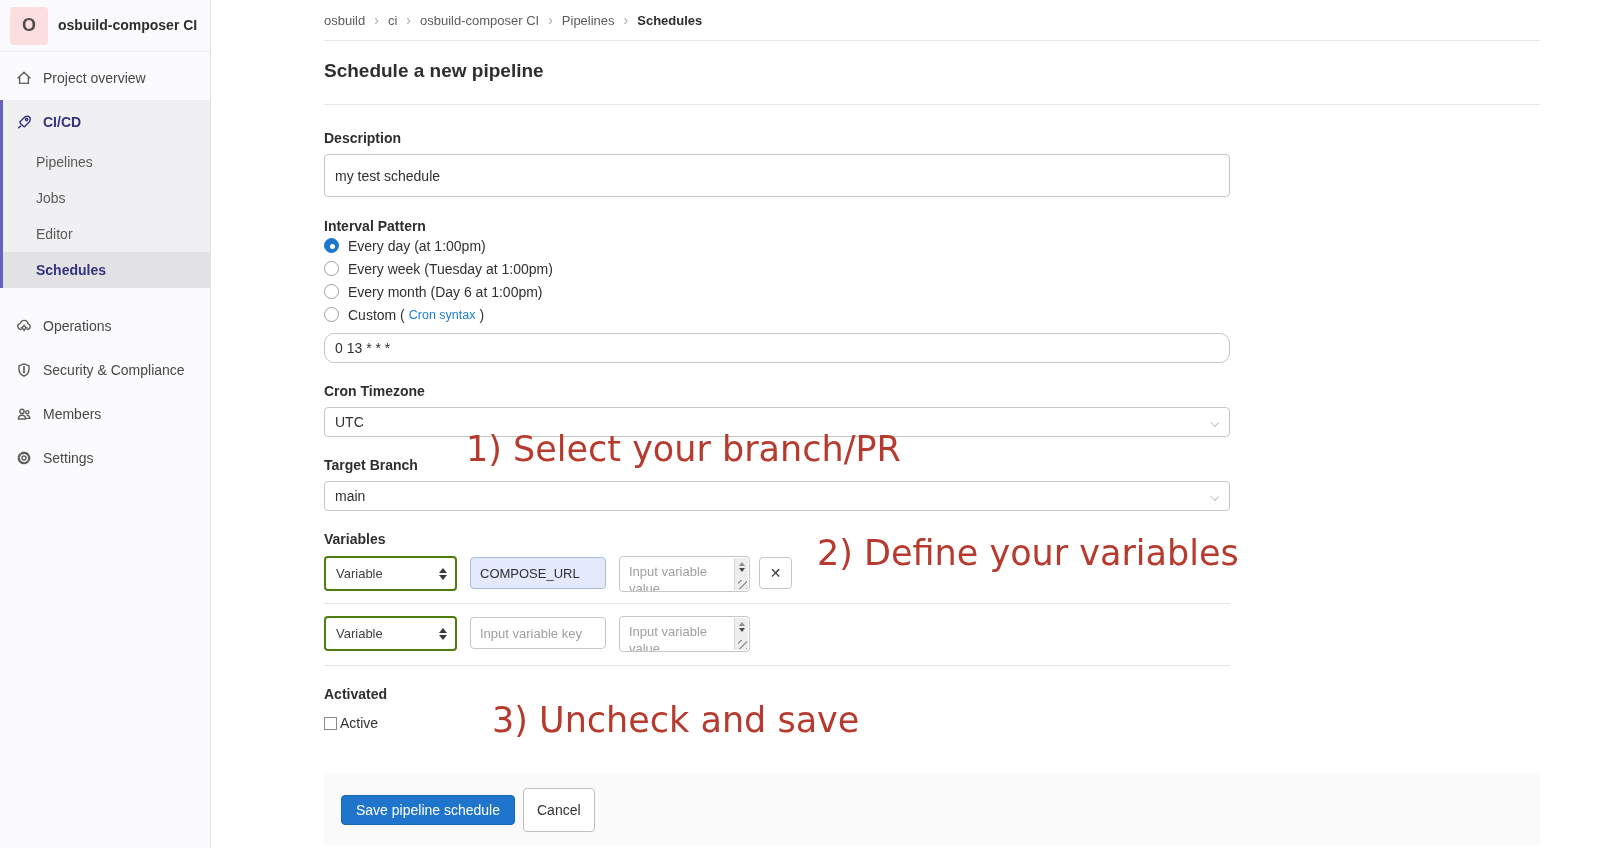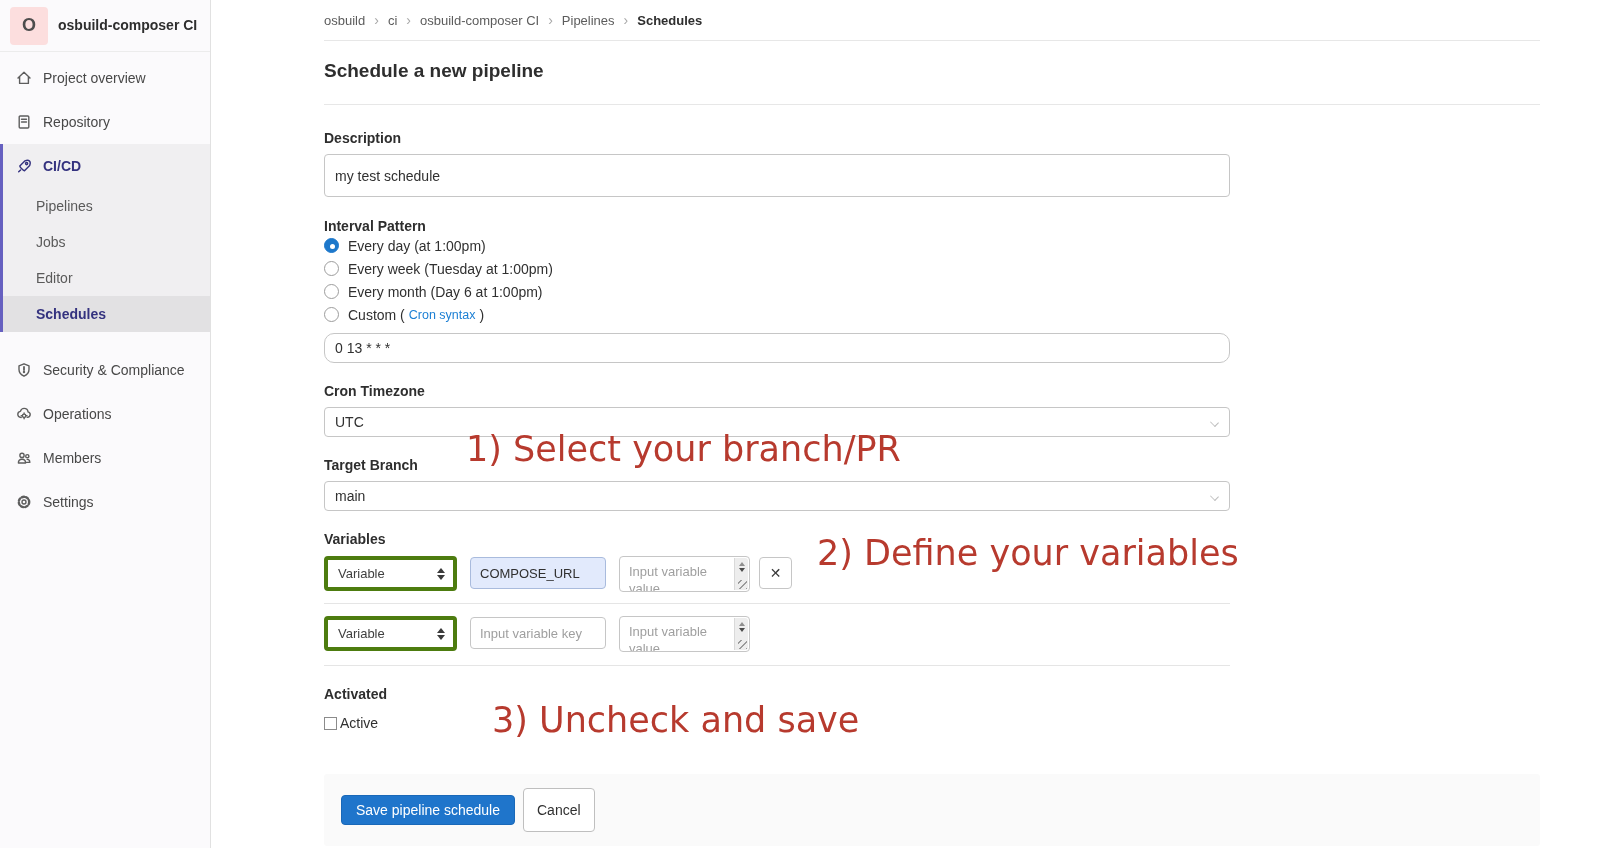--- a/index.html
+++ b/index.html
@@ -62,21 +62,21 @@
     background:#fff; margin-right:9px; flex:0 0 15px; position:relative; }
   .radio.checked { background:#1d78cb; border-color:#1d78cb; }
   .radio.checked::after { content:""; position:absolute; left:5px; top:5px;
     width:5px; height:5px; border-radius:50%; background:#fff; }
   .radio-label { font-size:14px; color:#303030; }
   .cron-link { font-size:12.5px; color:#1b7fd4; margin:0 4px; cursor:pointer; }
   .cron-input { margin-top:7px; }
 
   
   .var-row { display:flex; align-items:flex-start; margin-top:9px; }
-  .var-type { width:133px; height:35px; border:4px solid #4d7c0f; border-radius:4px;
+  .var-type { width:133px; height:35px; border:2px solid #4d7c0f; border-radius:4px;
     background:#fff; display:flex; align-items:center; padding:0 8px 0 10px;
     font-size:13px; color:#404040; margin-right:13px; cursor:pointer; }
   .updown { margin-left:auto; display:flex; flex-direction:column; align-items:center; }
   .tri-up { width:0; height:0; border-left:4px solid transparent; border-right:4px solid transparent;
     border-bottom:5px solid #3a3a3a; margin-bottom:2px; }
   .tri-down { width:0; height:0; border-left:4px solid transparent; border-right:4px solid transparent;
     border-top:5px solid #3a3a3a; }
   .var-key { width:136px; height:32px; border:1px solid #c6c6c6; border-radius:4px;
     padding:0 9px; font-size:13px; display:flex; align-items:center; margin:1px 13px 0 0; background:#fff; }
   .var-key.filled { background:#e2eafc; border-color:#a9bbdd; color:#303030; }
@@ -126,29 +126,20 @@
 
     <div class="nav-item">
       <span class="ico">
         <svg class="icon" width="16" height="16" viewBox="0 0 16 16">
           <path d="M2 8 L8 2.3 L14 8 M3.6 6.7 V13.4 H12.4 V6.7"></path>
         </svg>
       </span>
       <span>Project overview</span>
     </div>
 
-    <div class="nav-item">
-      <span class="ico">
-        <svg class="icon" width="16" height="16" viewBox="0 0 16 16">
-          <rect x="3.2" y="2" width="9.6" height="12" rx="1"></rect>
-          <path d="M5.5 5.2 H10.5 M5.5 8 H10.5"></path>
-        </svg>
-      </span>
-      <span>Repository</span>
-    </div>
 
     <div class="cicd-section">
       <div class="nav-item active-top">
         <span class="ico">
           <svg class="icon indigo" width="16" height="16" viewBox="0 0 16 16">
             <path d="M9 2.8 C11 2 13 2.6 13.5 3.1 C14 3.6 14.5 5.6 13.7 7.6 L8.5 12.8 C7 12.4 4.2 9.6 3.8 8.1 Z"></path>
             <circle cx="10.6" cy="5.6" r="1.1"></circle>
             <path d="M4.6 11.9 L2.7 13.8"></path>
           </svg>
         </span>
@@ -166,37 +157,37 @@
       <div class="sub-item active">
         <span>Schedules</span>
       </div>
     </div>
 
     <div class="nav-gap"></div>
 
     <div class="nav-item">
       <span class="ico">
         <svg class="icon" width="16" height="16" viewBox="0 0 16 16">
+          <path d="M5.2 11.5 C3 11.3 1.8 9.9 1.8 8.3 C1.8 6.8 2.9 5.6 4.4 5.4 C4.9 3.6 6.3 2.4 8.1 2.4 C10.2 2.4 11.8 3.9 12 5.9 C13.3 6.2 14.2 7.2 14.2 8.5 C14.2 9.9 13.2 11.1 11.2 11.4"></path>
+          <circle cx="8.1" cy="9.8" r="1.7"></circle>
+          <path d="M8.1 7.5 V6.9 M8.1 12.1 V12.7 M5.8 9.8 H5.2 M10.4 9.8 H11"></path>
+        </svg>
+      </span>
+      <span>Operations</span>
+    </div>
+
+    <div class="nav-item">
+      <span class="ico">
+        <svg class="icon" width="16" height="16" viewBox="0 0 16 16">
           <path d="M8 1.8 L13 3.8 V7.6 C13 10.8 11 12.9 8 14.2 C5 12.9 3 10.8 3 7.6 V3.8 Z"></path>
           <path d="M8 5 V8" stroke-width="1.8"></path>
           <circle cx="8" cy="10" r="0.5" fill="#5e5e5e"></circle>
         </svg>
       </span>
       <span>Security &amp; Compliance</span>
-    </div>
-
-    <div class="nav-item">
-      <span class="ico">
-        <svg class="icon" width="16" height="16" viewBox="0 0 16 16">
-          <path d="M5.2 11.5 C3 11.3 1.8 9.9 1.8 8.3 C1.8 6.8 2.9 5.6 4.4 5.4 C4.9 3.6 6.3 2.4 8.1 2.4 C10.2 2.4 11.8 3.9 12 5.9 C13.3 6.2 14.2 7.2 14.2 8.5 C14.2 9.9 13.2 11.1 11.2 11.4"></path>
-          <circle cx="8.1" cy="9.8" r="1.7"></circle>
-          <path d="M8.1 7.5 V6.9 M8.1 12.1 V12.7 M5.8 9.8 H5.2 M10.4 9.8 H11"></path>
-        </svg>
-      </span>
-      <span>Operations</span>
     </div>
 
     <div class="nav-item">
       <span class="ico">
         <svg class="icon" width="16" height="16" viewBox="0 0 16 16">
           <circle cx="6" cy="5.4" r="2.1"></circle>
           <path d="M2.4 13 C2.4 10.6 4 9.2 6 9.2 C8 9.2 9.6 10.6 9.6 13 Z"></path>
           <circle cx="11.3" cy="6.2" r="1.6"></circle>
           <path d="M11.2 9.4 C12.7 9.4 13.8 10.6 13.8 12.4 H10.6"></path>
         </svg>

